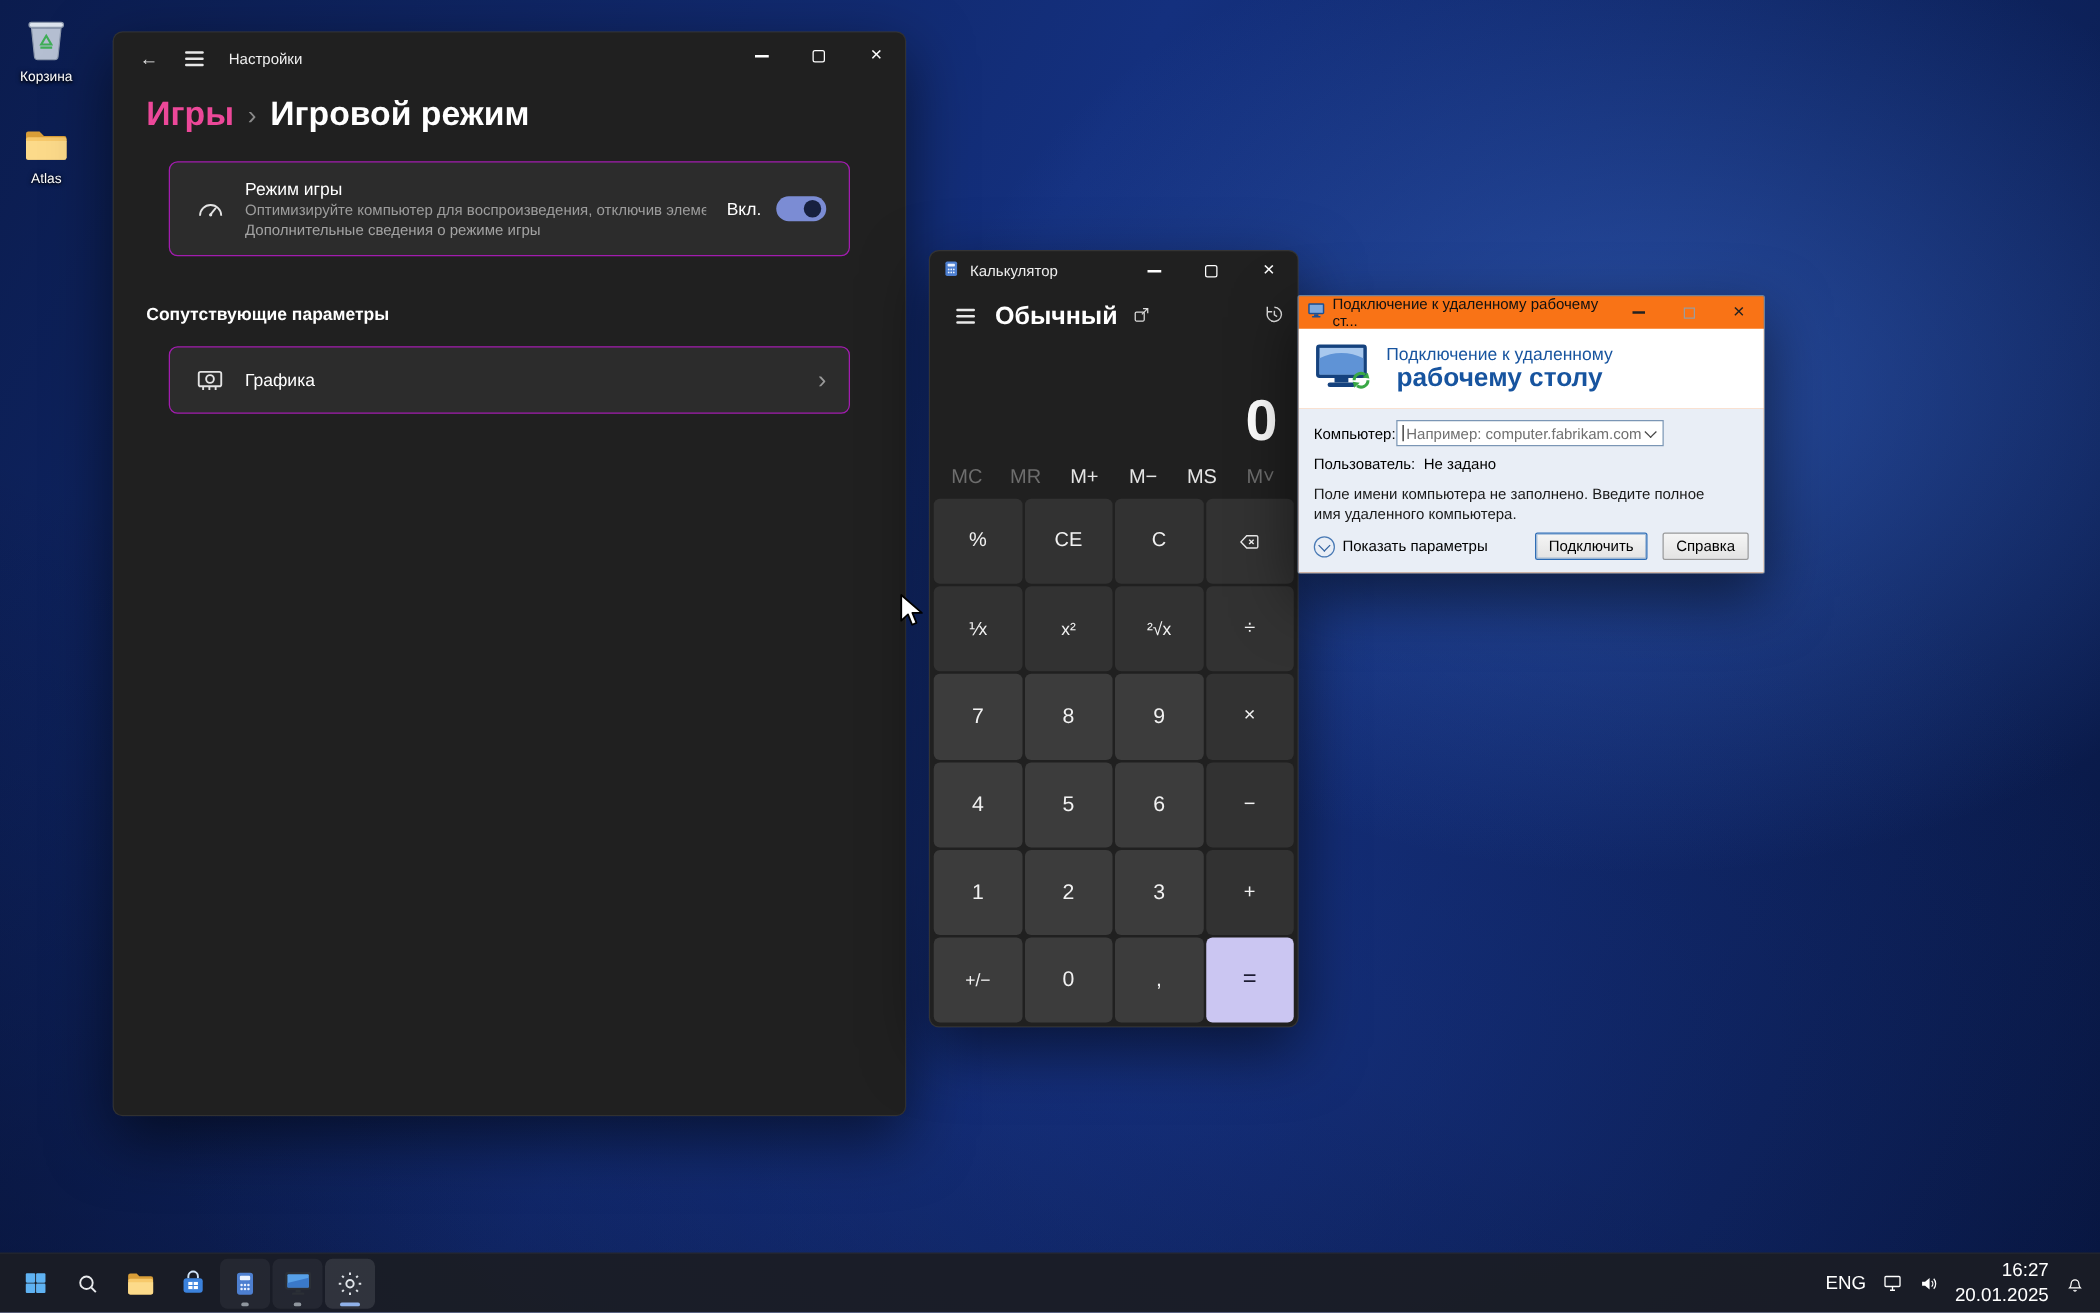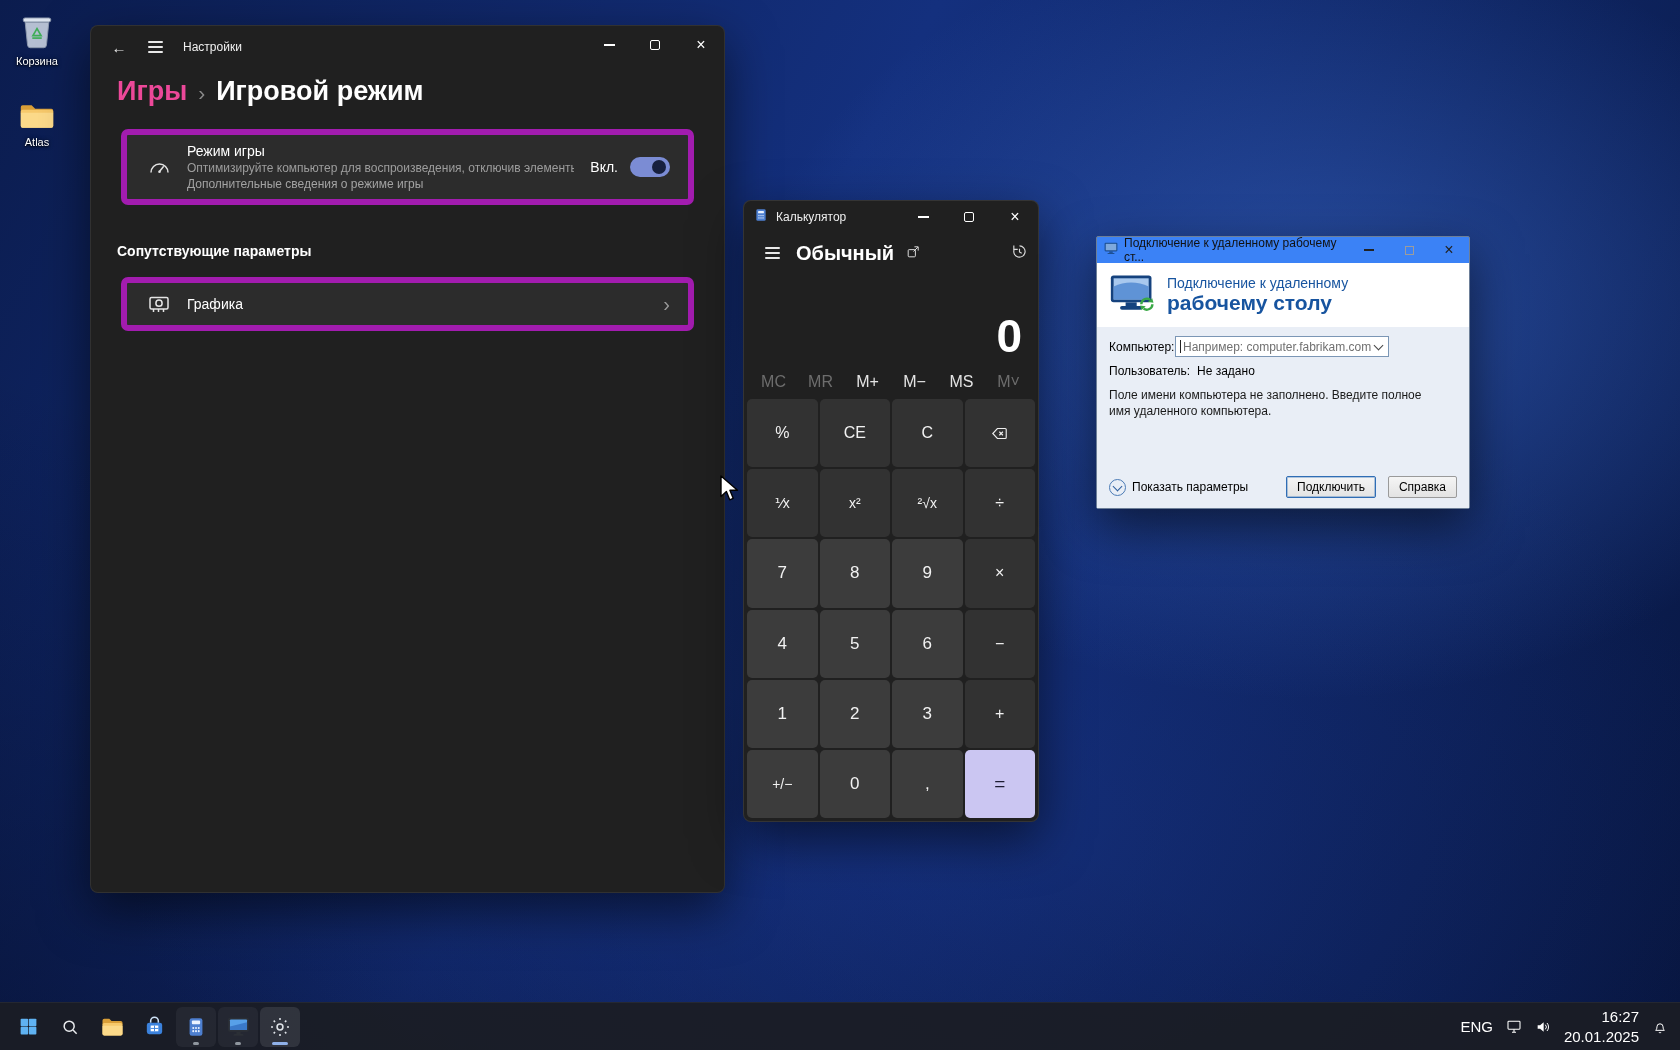--- a/index.html
+++ b/index.html
@@ -35,21 +35,21 @@
   .hamburger-icon i { display:block; width:15px; height:1.6px; background:#e8e8e8; border-radius:1px; }
   .s-title { font-size:12px; margin-left:10px; color:#f0f0f0; }
   .wc-group { margin-left:auto; display:flex; height:38px; }
   .wc { width:46px; height:100%; display:flex; align-items:center; justify-content:center; color:#fff; }
   .wc-min-glyph { width:11px; height:1.2px; background:#fff; display:block; }
   .wc-max-glyph { width:10px; height:10px; border:1.2px solid #fff; border-radius:2px; display:block; }
   .wc-x-glyph { font-size:16px; line-height:1; }
   .breadcrumb { padding:8px 0 0 26px; display:flex; align-items:center; gap:11px; font-size:27px; font-weight:600; }
   .bc-parent { color:#ec4899; }
   .bc-sep { color:#8b8b8b; font-size:21px; margin-top:3px; font-weight:400; }
-  .card { background:#2c2c2c; border:6px solid #a21caf; border-radius:7px; margin:22px 30px 0;
+  .card { background:#2c2c2c; border:1px solid #a21caf; border-radius:7px; margin:22px 44px 0;
           display:flex; align-items:center; padding:0 18px; }
   .game-card { height:76px; }
   .card-ico { width:28px; margin-right:14px; display:flex; justify-content:center; flex:none; }
   .card-text { flex:1; min-width:0; }
   .card-title { font-size:14px; color:#fff; }
   .card-desc { font-size:12px; color:#9d9d9d; margin-top:2px; white-space:nowrap; overflow:hidden; }
   .card-link { font-size:12px; color:#a3a3a3; margin-top:2px; }
   .toggle-label { font-size:14px; margin:0 12px 0 16px; flex:none; }
   .toggle { width:40px; height:20px; border-radius:10px; background:var(--toggle-on,#7b8cd4); position:relative; flex:none; }
   .toggle .knob { position:absolute; top:3px; right:4px; width:14px; height:14px; border-radius:50%; background:#17203f; }
@@ -76,30 +76,30 @@
   .c-keypad { flex:1; display:flex; flex-direction:column; gap:2px; padding:2px 3px 3px; }
   .calc-row { flex:1; display:flex; gap:2px; }
   .calc-key { flex:1; border-radius:5px; display:flex; align-items:center; justify-content:center;
               font-size:16px; color:#f2f2f2; }
   .key-fn  { background:#323232; }
   .key-num { background:#3c3c3c; font-size:17px; font-weight:500; }
   .key-eq  { background:var(--eq-bg,#cbc6f2); color:var(--eq-fg,#1d1c33); font-size:19px; }
   .calc-key.small { font-size:14px; }
 
   
-  .rdp { left:1096px; top:236px; width:374px; height:273px; background:#3b82f6; color:#000;
+  .rdp { left:1038px; top:236px; width:374px; height:223px; background:#f97316; color:#000;
          border:1px solid #6d7f98; border-radius:2px; z-index:30; font-size:12px; }
   .rdp-titlebar { height:26px; display:flex; align-items:center; padding-left:7px; }
   .rdp-title { margin-left:6px; font-size:12px; color:#111; }
   .rdp-controls { margin-left:auto; display:flex; height:100%; }
   .rwc { width:40px; height:100%; display:flex; align-items:center; justify-content:center; color:#222; }
   .rwc-min { width:10px; height:1.2px; background:#222; display:block; }
   .rwc-max { width:9px; height:9px; border:1.2px solid #9c9c9c; display:block; }
   .rwc-x { font-size:16px; }
-  .rdp-banner { height:64px; background:#fff; display:flex; align-items:center; padding:0 12px; }
+  .rdp-banner { height:64px; background:#fff; display:flex; align-items:center; padding:0 12px;text-align:center; }
   .rdp-heading { margin-left:10px; line-height:1.15; }
   .rdp-head1 { font-size:14px; color:var(--rdp-blue,#17549f); }
   .rdp-head2 { font-size:21px; font-weight:700; color:var(--rdp-blue,#17549f); }
   .rdp-body { position:relative; height:calc(100% - 26px - 64px); background:#e9eef6; padding:9px 12px; }
   .rdp-row { display:flex; align-items:center; margin-bottom:7px; }
   .lbl-computer { width:66px; flex:none; }
   .combo { width:214px; height:21px; background:#fff; border:1px solid #7b96b5; display:flex; align-items:center;
            padding:0 20px 0 4px; position:relative; color:#707070; white-space:nowrap; overflow:hidden; }
   .caret-bar { width:1px; height:13px; background:#222; margin-right:2px; flex:none; }
   .combo-dd { position:absolute; right:1px; top:1px; bottom:1px; width:17px; display:flex; align-items:center; justify-content:center; }

